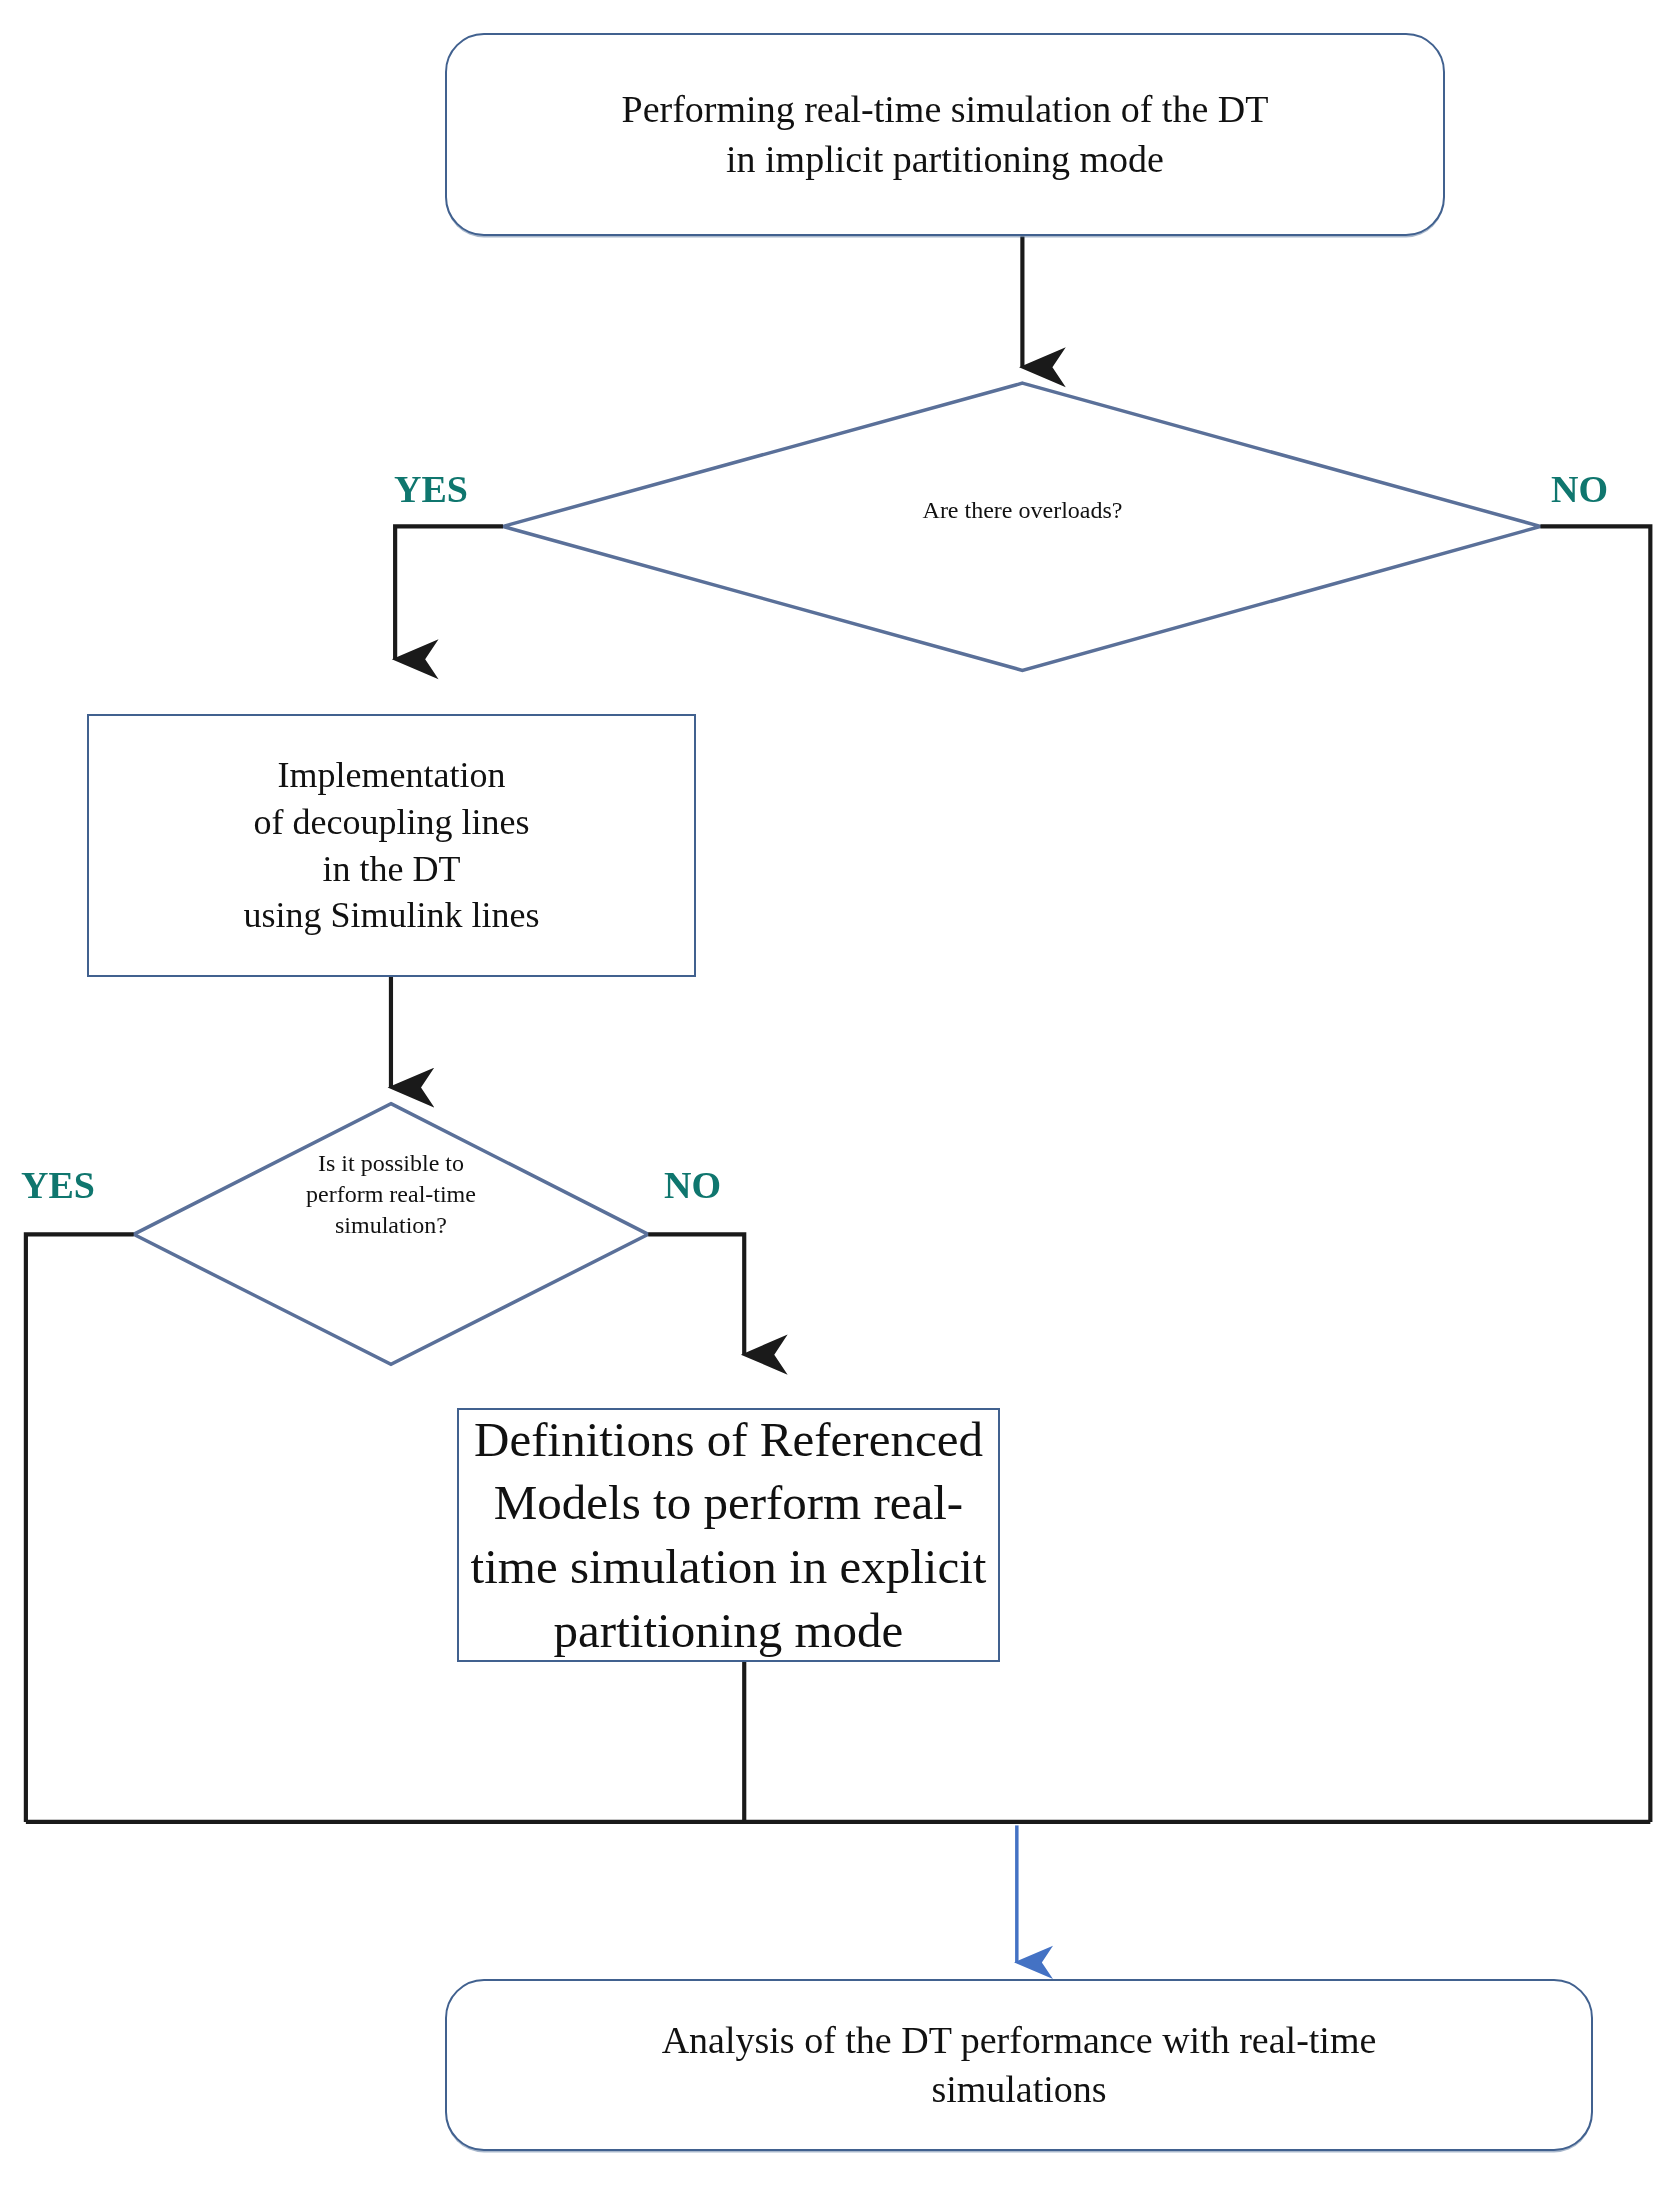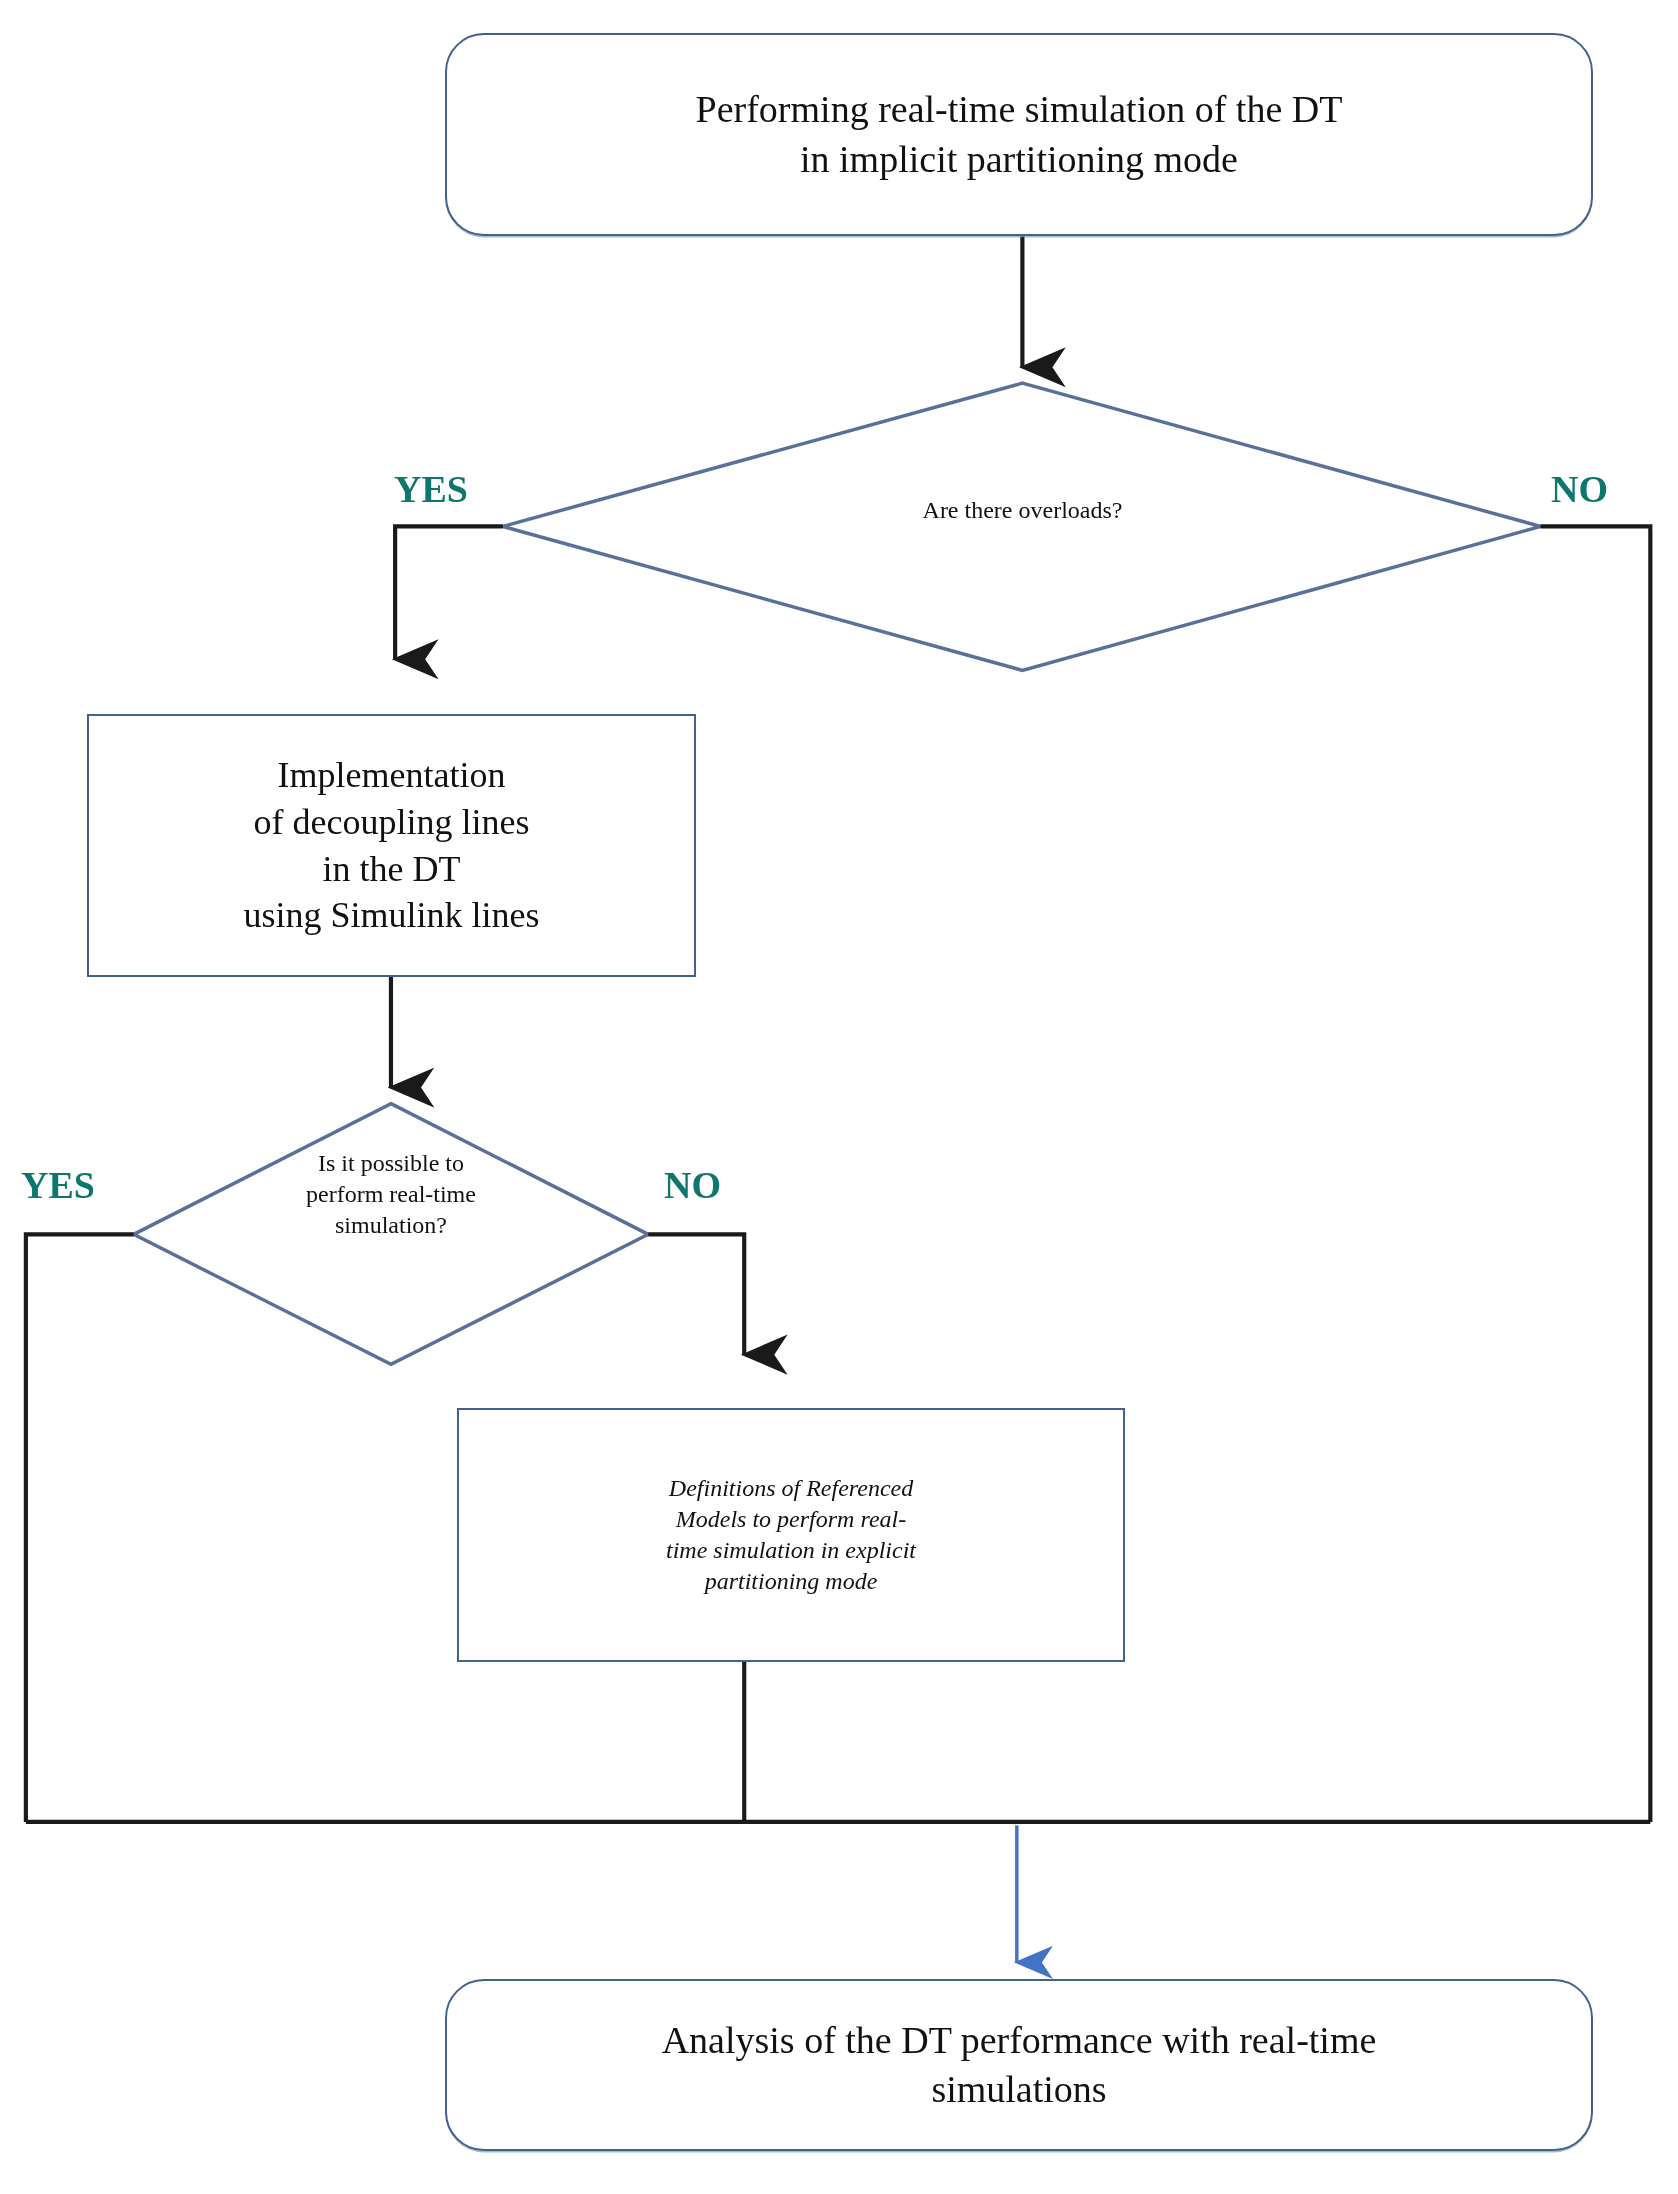--- a/index.html
+++ b/index.html
@@ -19,24 +19,24 @@
   .terminator{
     border:2.1px solid #41618f;
     border-radius:39px;
     box-shadow:0 2.1px 0 -0.7px rgba(65,97,143,.45);
   }
   .process{
     border:2.1px solid #41618f;
     margin-top:38px;
   }
 
-  .t-top{left:445px;top:33px;width:1148px;height:203px;font-size:38px;}
+  .t-top{left:445px;top:33px;width:1000px;height:203px;font-size:38px;}
   .t-bottom{left:445px;top:1979px;width:1148px;height:172px;font-size:38px;}
   .p-impl{left:87px;top:676px;width:609px;height:263px;font-size:36px;}
-  .p-defs{left:457px;top:1370px;width:668px;height:254px;font-size:24px;font-style:italic;}
+  .p-defs{left:457px;top:1370px;width:543px;height:254px;font-size:49px;}
 
   .diamond-label{position:absolute;font-size:38px;color:#0f766e;white-space:nowrap;font-weight:bold;}
   .d1-yes{left:394px;top:467px;}
   .d1-no{left:1551px;top:467px;}
   .d2-yes{left:21px;top:1163px;}
   .d2-no{left:664px;top:1163px;}
 
   .d-text{position:absolute;text-align:center;font-size:24px;line-height:1.30;color:#111111;pointer-events:none;}
   .d1-text{left:675px;top:495px;width:695px;}
   .d2-text{left:217px;top:1148px;width:348px;}

